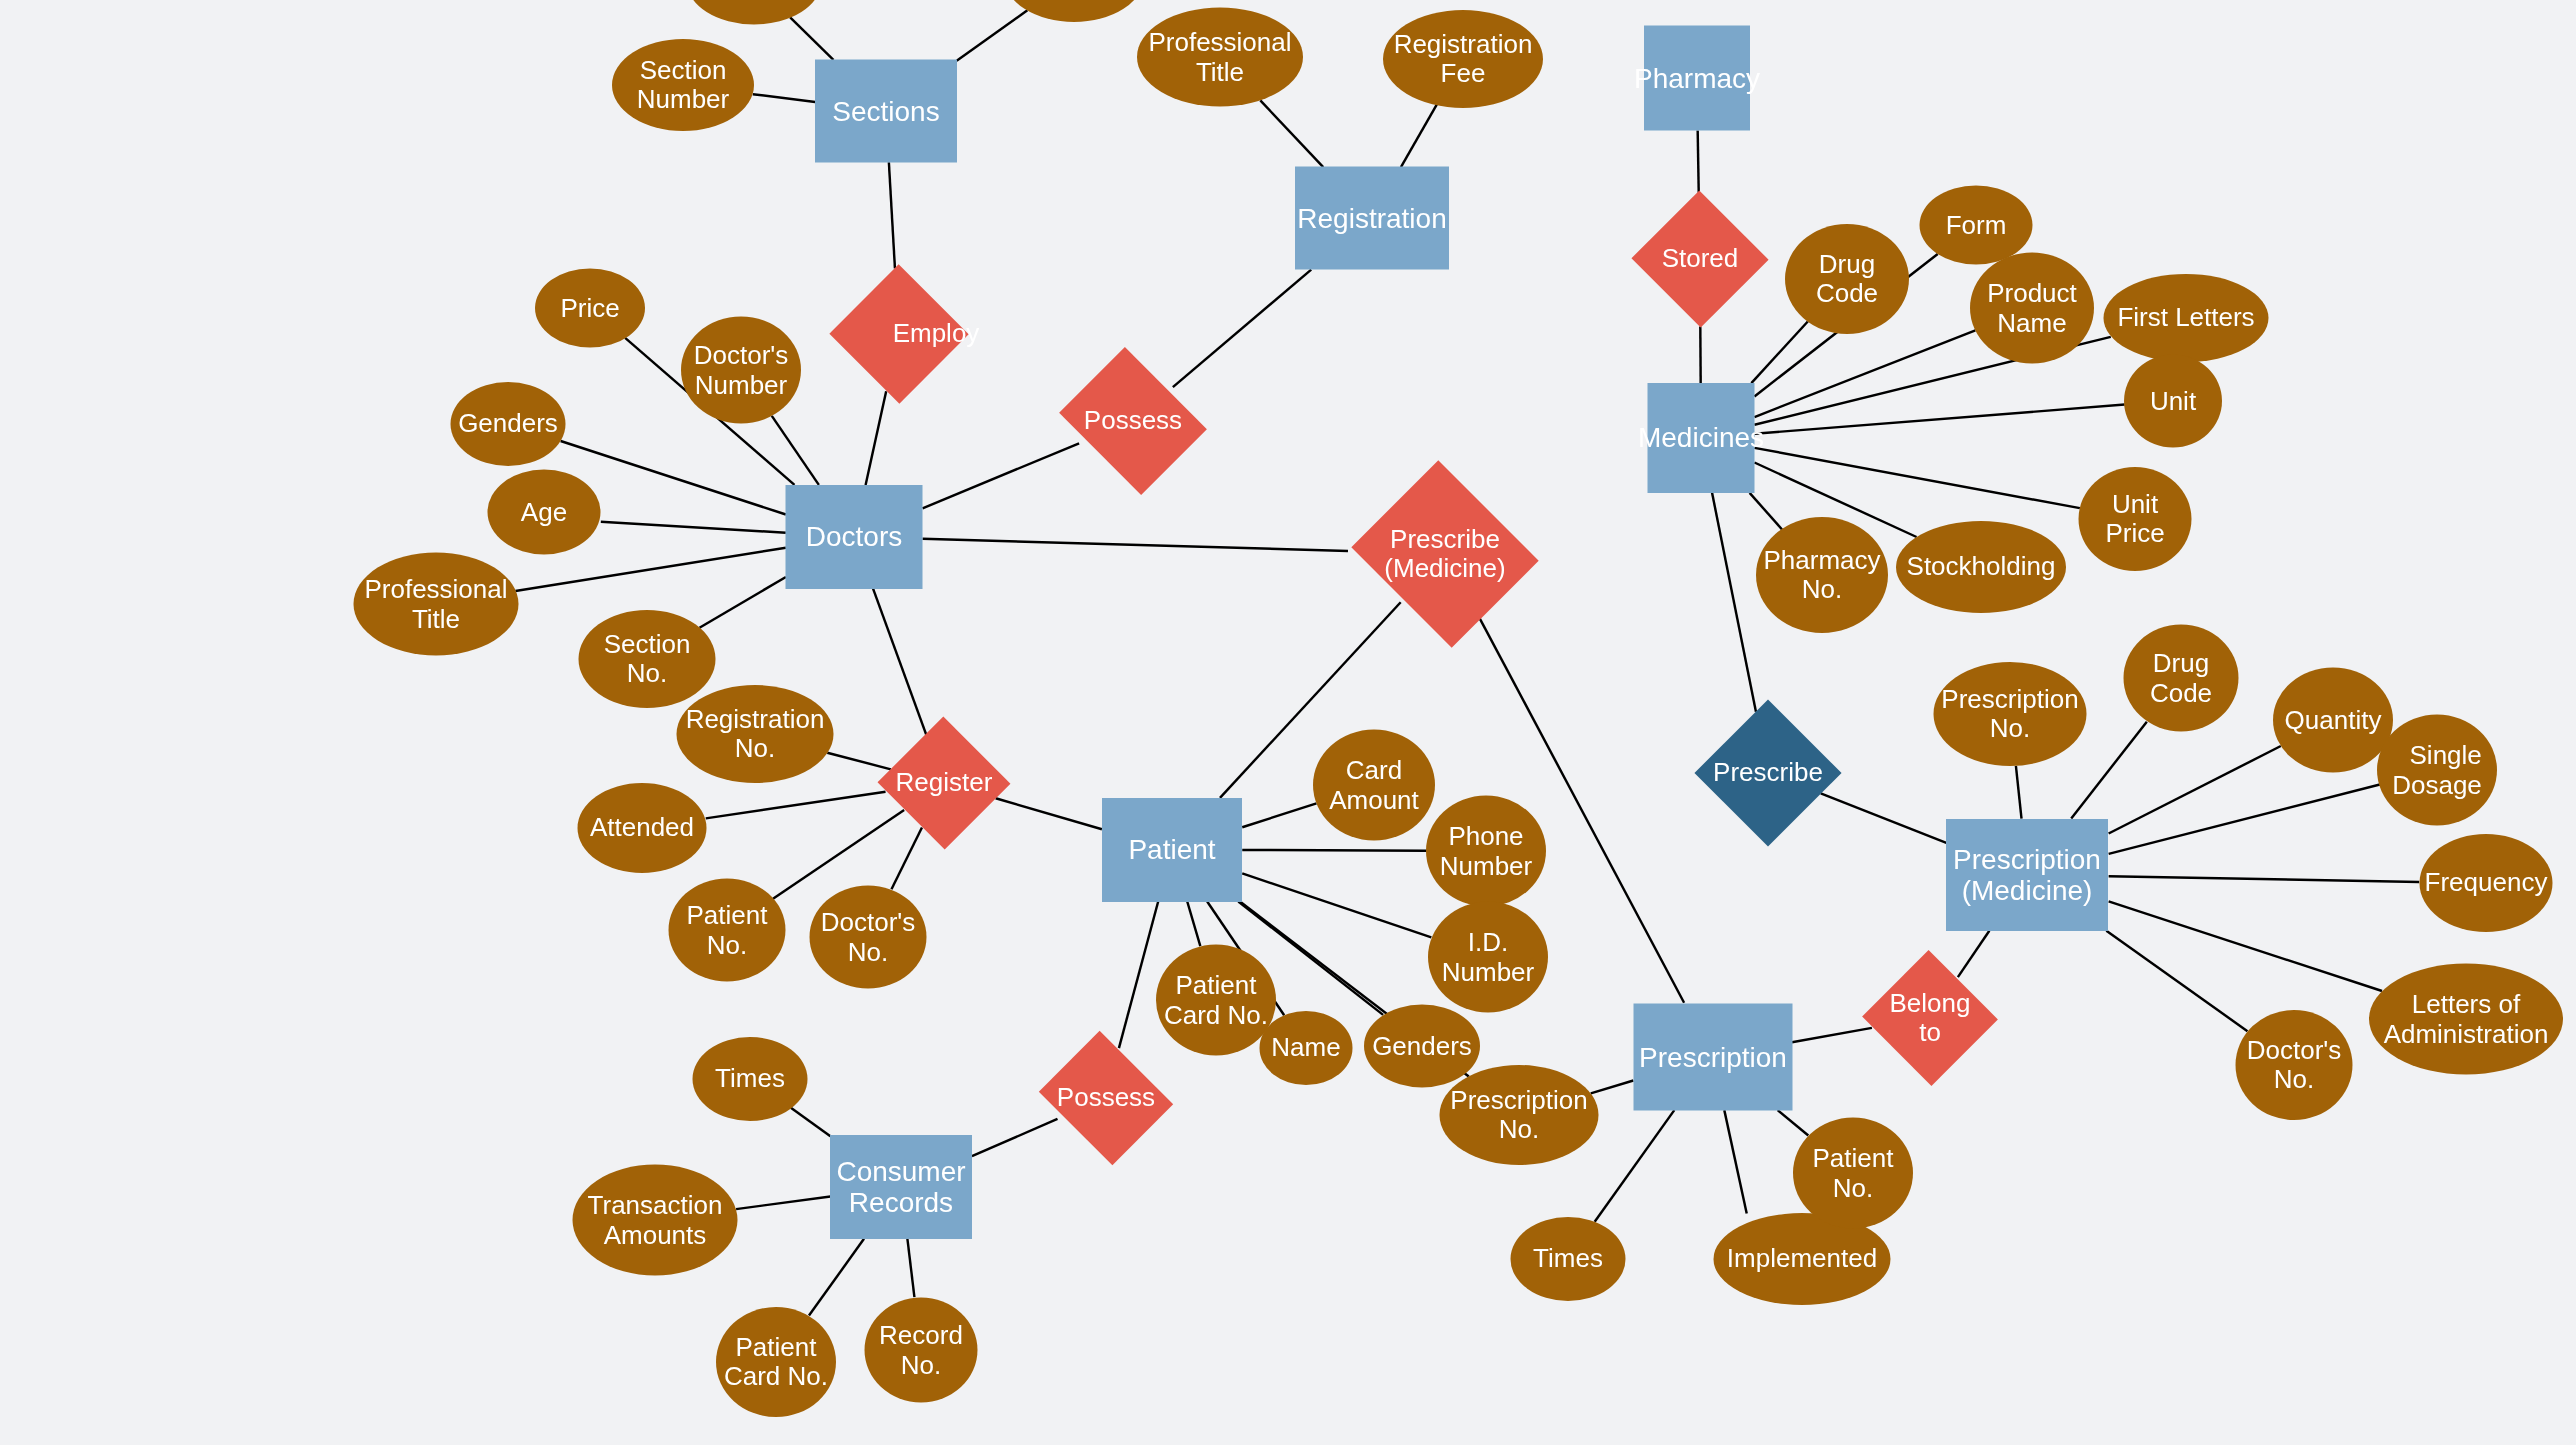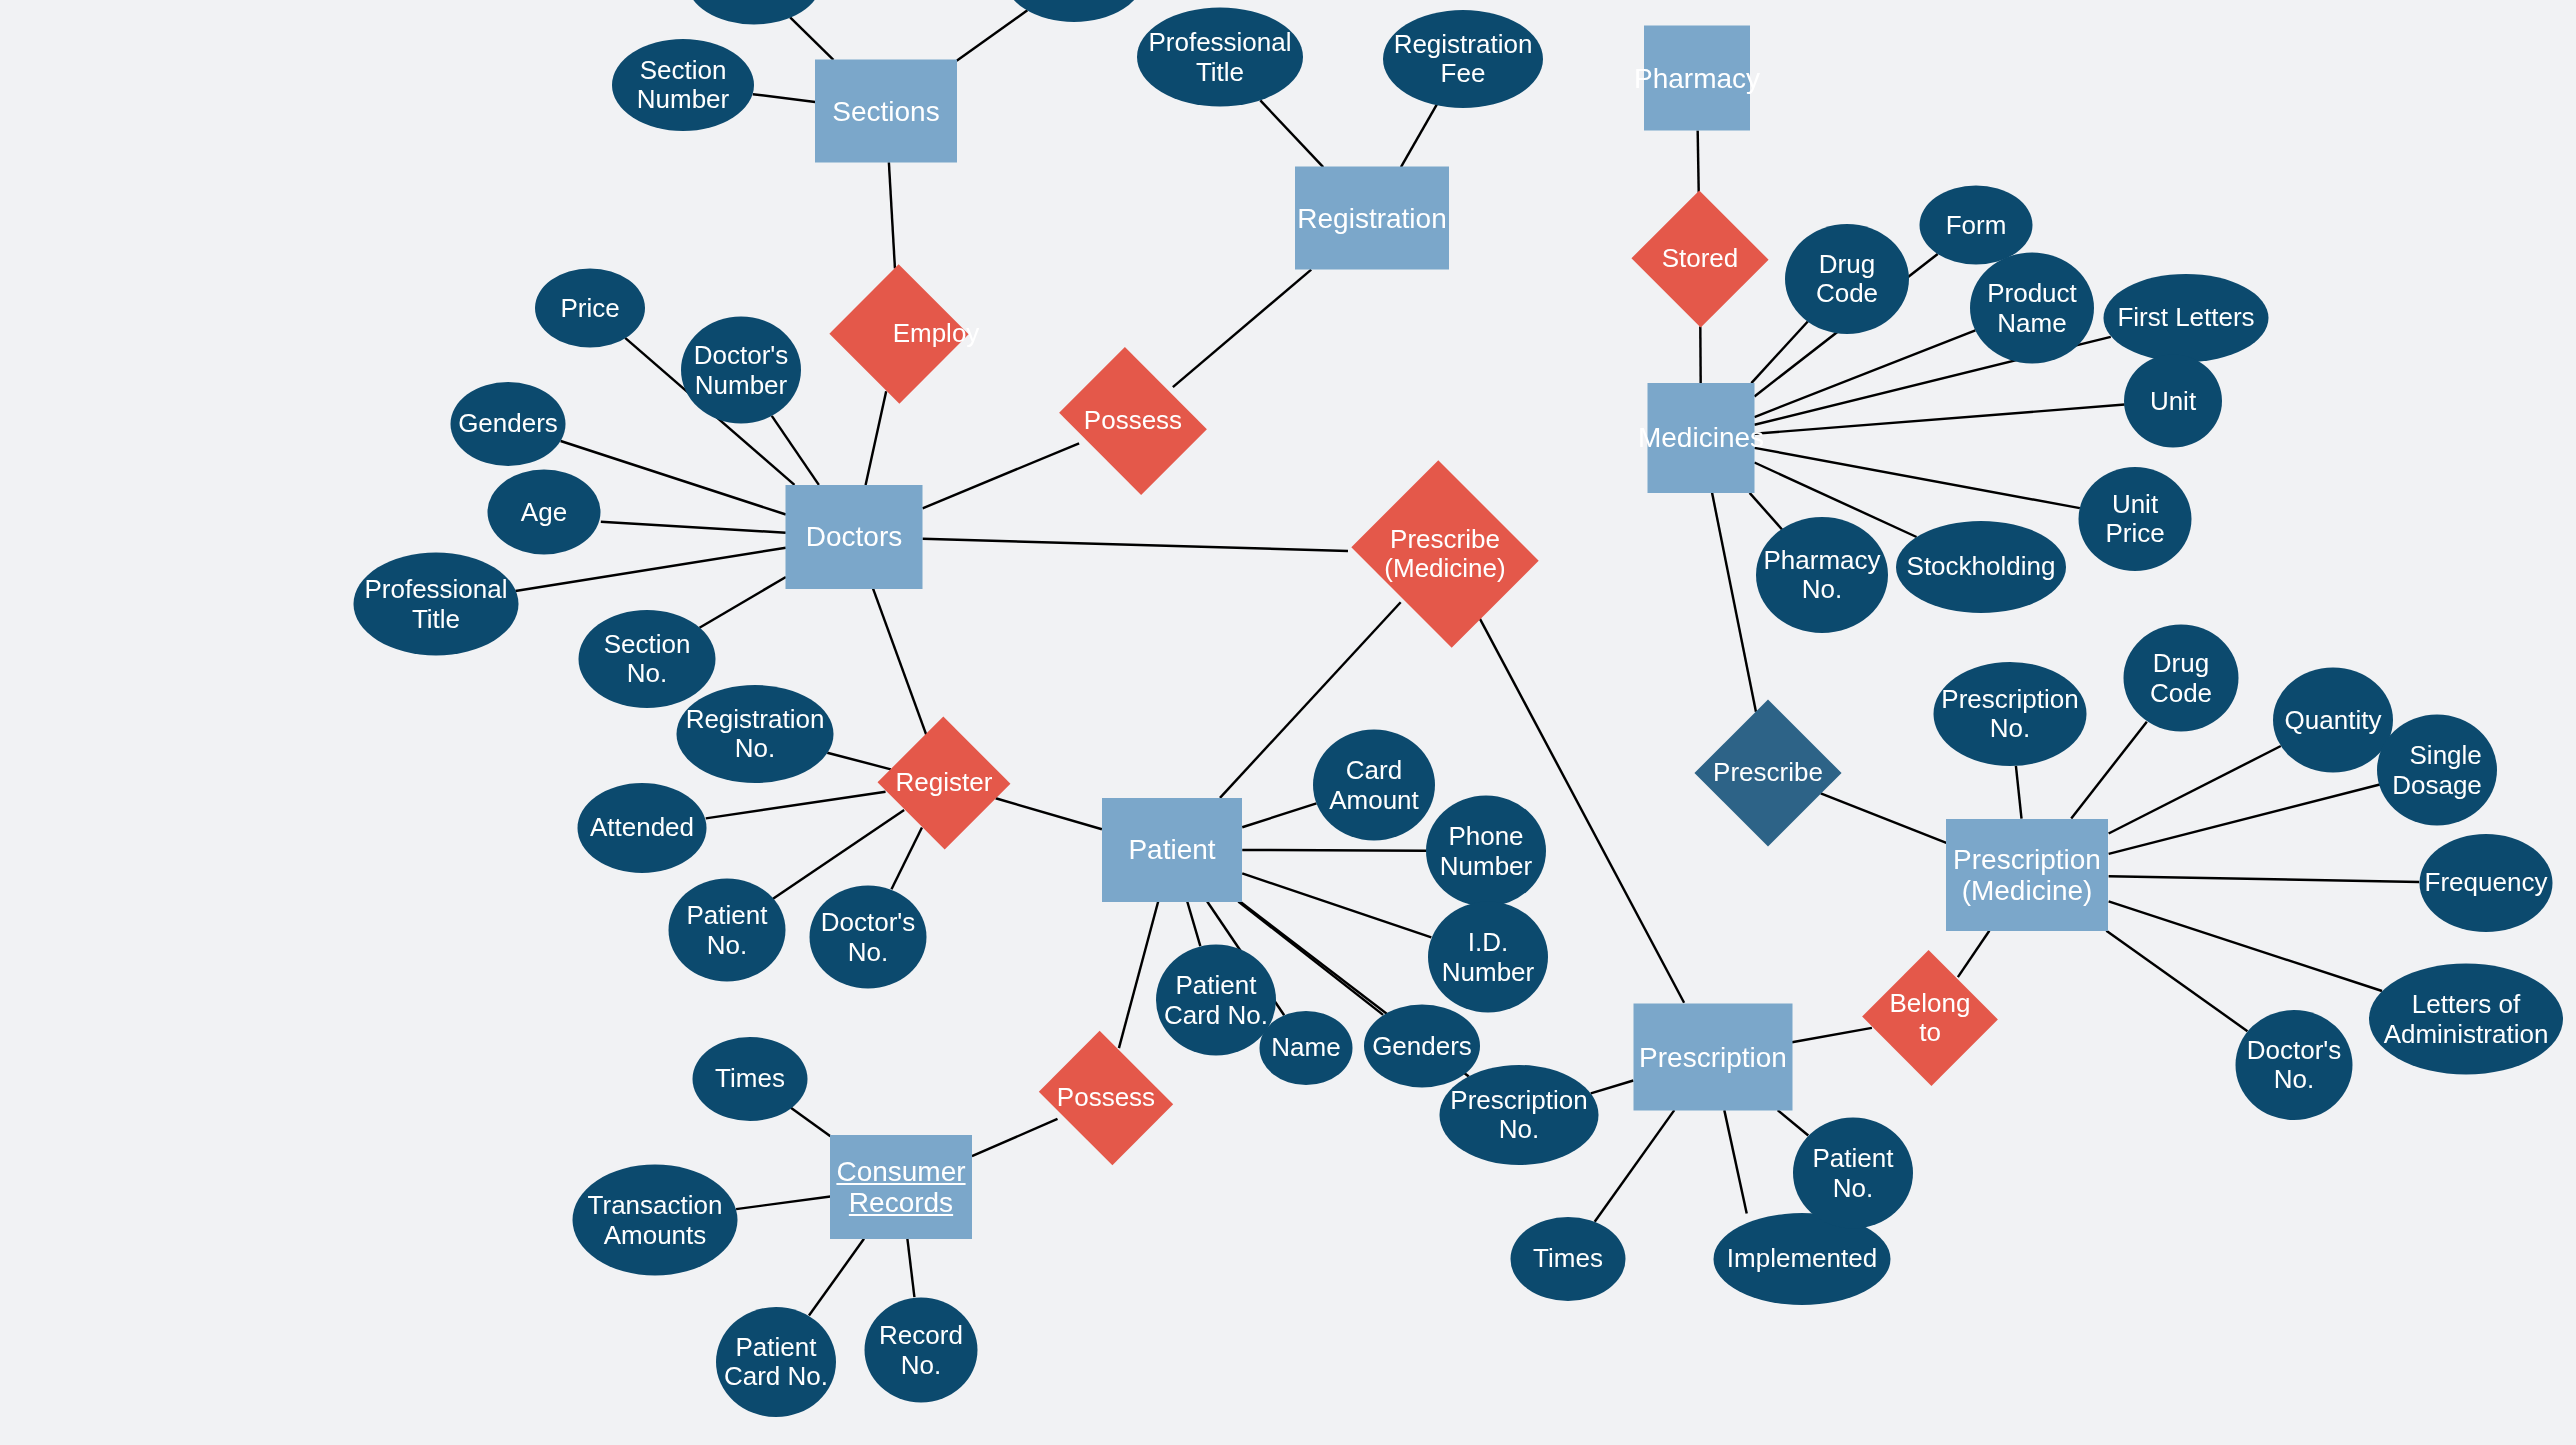--- a/index.html
+++ b/index.html
@@ -36,21 +36,21 @@
     box-sizing: border-box;
     line-height: 1.12;
     white-space: pre-line;
     transform: translate(-50%, -50%);
   }
   .node.entity {
     background: #7ba7ca;
     font-size: 28px;
   }
   .node.attribute {
-    background: #0c4a6e;
+    background: #a16207;
     border-radius: 50%;
     font-size: 26px;
   }
   .diamond-shape {
     position: absolute;
     transform: translate(-50%, -50%) rotate(45deg);
     background: #e4584a;
   }
   .diamond-shape.dark { background: #2d6387; }
   .diamond-label {
@@ -199,21 +199,21 @@
 Number</div>
       <div class="node attribute" style="left: 1216px; top: 1000px; width: 120px; height: 111px;">Patient
 Card No.</div>
       <div class="node attribute" style="left: 1306px; top: 1048px; width: 93px; height: 74px;">Name</div>
       <div class="node attribute" style="left: 1422px; top: 1046px; width: 116px; height: 83px;">Genders</div>
       <div class="node attribute" style="left: 1519px; top: 1115px; width: 159px; height: 100px;">Prescription
 No.</div>
       <div class="diamond-shape" style="left: 1106px; top: 1098px; width: 104px; height: 86px;"></div>
       <div class="diamond-label" style="left: 1106px; top: 1098px; width: 146px;">Possess</div>
       <div class="node attribute" style="left: 750px; top: 1079px; width: 115px; height: 84px;">Times</div>
-      <div class="node entity" style="left: 901px; top: 1187px; width: 142px; height: 104px; text-decoration: underline;">Consumer
+      <div class="node entity" style="left: 901px; top: 1187px; width: 142px; height: 104px;">Consumer
 Records</div>
       <div class="node attribute" style="left: 655px; top: 1220px; width: 165px; height: 111px;">Transaction
 Amounts</div>
       <div class="node attribute" style="left: 776px; top: 1362px; width: 120px; height: 110px;">Patient
 Card No.</div>
       <div class="node attribute" style="left: 921px; top: 1350px; width: 113px; height: 105px;">Record
 No.</div>
       <div class="node entity" style="left: 1713px; top: 1057px; width: 159px; height: 107px;">Prescription</div>
       <div class="node attribute" style="left: 1568px; top: 1259px; width: 115px; height: 84px;">Times</div>
       <div class="node attribute" style="left: 1802px; top: 1259px; width: 177px; height: 92px; text-align: center;">Implemented</div>

